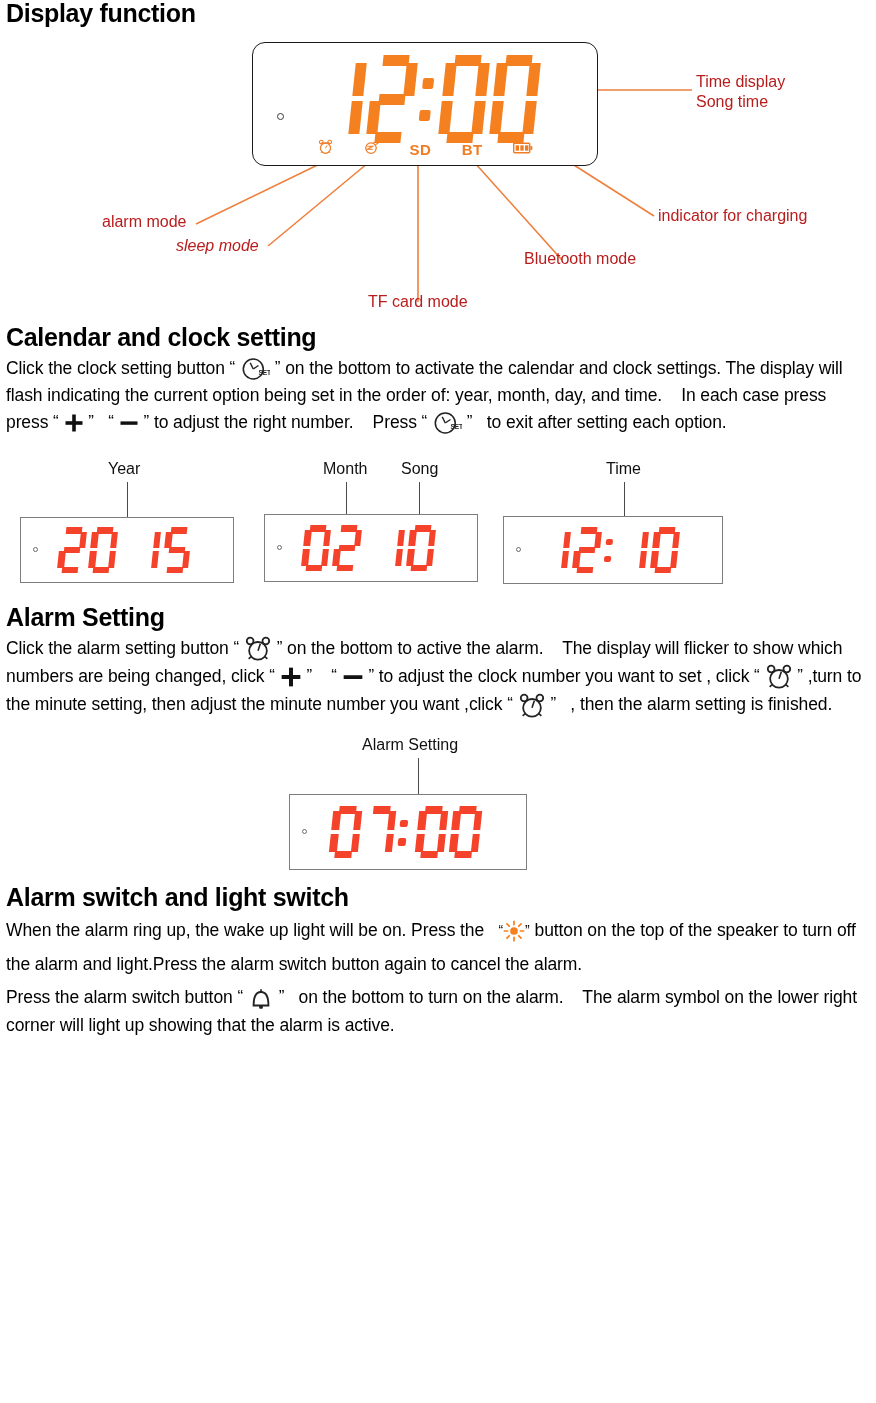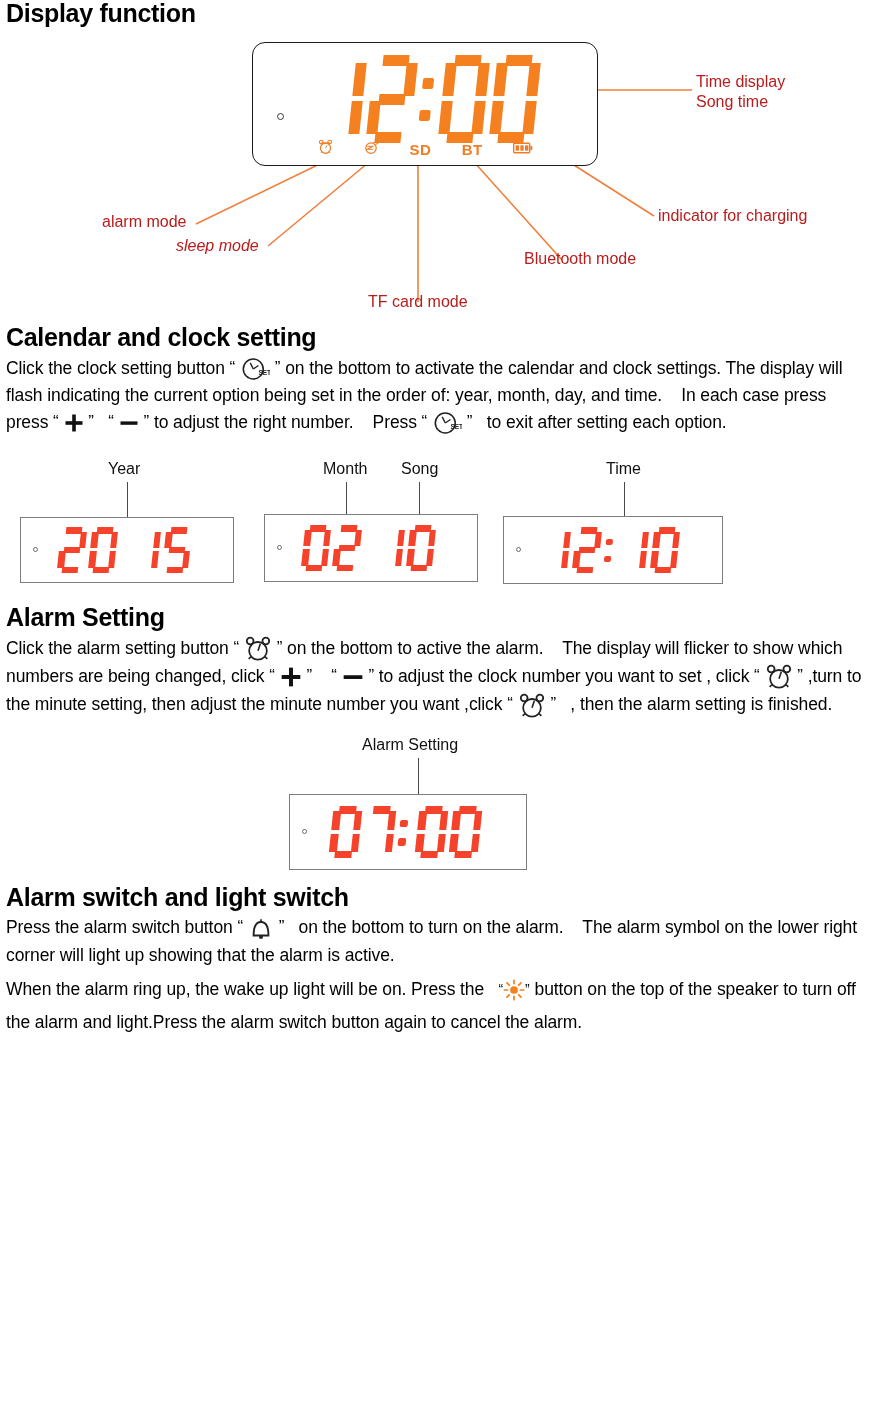--- a/index.html
+++ b/index.html
@@ -520,37 +520,20 @@
               <div class="seg on" style="background: rgb(244, 67, 42); left: 0px; top: 27.5px; width: 7.5px; height: 18.5px;"></div>
               <div class="seg on" style="background: rgb(244, 67, 42); left: 0px; top: 5.25px; width: 7.5px; height: 18.5px;"></div>
               <div class="seg off" style="background: rgb(244, 67, 42); left: 6px; top: 22.25px; width: 17px; height: 7.5px;"></div>
             </div>
           </div>
         </div>
     </div>
   </div>
 
   <h2 class="section sec-gap-c">Alarm switch and light switch</h2>
-
-  <p class="body-text">
-    <span>Press the alarm switch button</span>
-    <span class="q">“</span>
-    <span class="glyph">
-      <svg width="26" height="26" viewBox="0 0 26 28" style="vertical-align:-8px;">
-        <path d="M5 21 C5 12 7.5 6.5 13 6.5 C18.5 6.5 21 12 21 21 Z" fill="none" stroke="#222" stroke-width="2"></path>
-        <line x1="13" y1="3.5" x2="13" y2="6.5" stroke="#222" stroke-width="1.8"></line>
-        <rect x="11" y="21" width="4" height="3.5" rx="1" fill="#222"></rect>
-      </svg>
-    </span>
-    <span class="q">”</span>
-    &nbsp;
-    <span>on the bottom to turn on the alarm.</span>
-    &nbsp;&nbsp;
-    <span>The alarm symbol on the lower right corner will light up showing that the alarm is active.</span>
-  </p>
 
   <p class="body-text loose">
     <span>When the alarm ring up, the wake up light will be on. Press the</span>
     &nbsp;
     <span class="q" style="font-size:14px;">“</span><span class="glyph">
       <svg width="22" height="22" viewBox="0 0 24 24" style="vertical-align:-5px;">
         <circle cx="12" cy="12" r="4.2" fill="#F4801F"></circle>
         <g stroke="#F4801F" stroke-width="1.9" stroke-linecap="round">
           <line x1="12" y1="1.5" x2="12" y2="5"></line>
           <line x1="12" y1="19" x2="12" y2="22.5"></line>
@@ -558,13 +541,30 @@
           <line x1="19" y1="12" x2="22.5" y2="12"></line>
           <line x1="4.3" y1="4.3" x2="6.8" y2="6.8"></line>
           <line x1="17.2" y1="17.2" x2="19.7" y2="19.7"></line>
           <line x1="4.3" y1="19.7" x2="6.8" y2="17.2"></line>
           <line x1="17.2" y1="6.8" x2="19.7" y2="4.3"></line>
         </g>
       </svg></span><span class="q" style="font-size:14px;">”</span>
     <span>button on the top of the speaker to turn off the alarm and light.Press the alarm switch button again to cancel the alarm.</span>
   </p>
 
+  <p class="body-text">
+    <span>Press the alarm switch button</span>
+    <span class="q">“</span>
+    <span class="glyph">
+      <svg width="26" height="26" viewBox="0 0 26 28" style="vertical-align:-8px;">
+        <path d="M5 21 C5 12 7.5 6.5 13 6.5 C18.5 6.5 21 12 21 21 Z" fill="none" stroke="#222" stroke-width="2"></path>
+        <line x1="13" y1="3.5" x2="13" y2="6.5" stroke="#222" stroke-width="1.8"></line>
+        <rect x="11" y="21" width="4" height="3.5" rx="1" fill="#222"></rect>
+      </svg>
+    </span>
+    <span class="q">”</span>
+    &nbsp;
+    <span>on the bottom to turn on the alarm.</span>
+    &nbsp;&nbsp;
+    <span>The alarm symbol on the lower right corner will light up showing that the alarm is active.</span>
+  </p>
+
 </div>
 
 </body></html>

